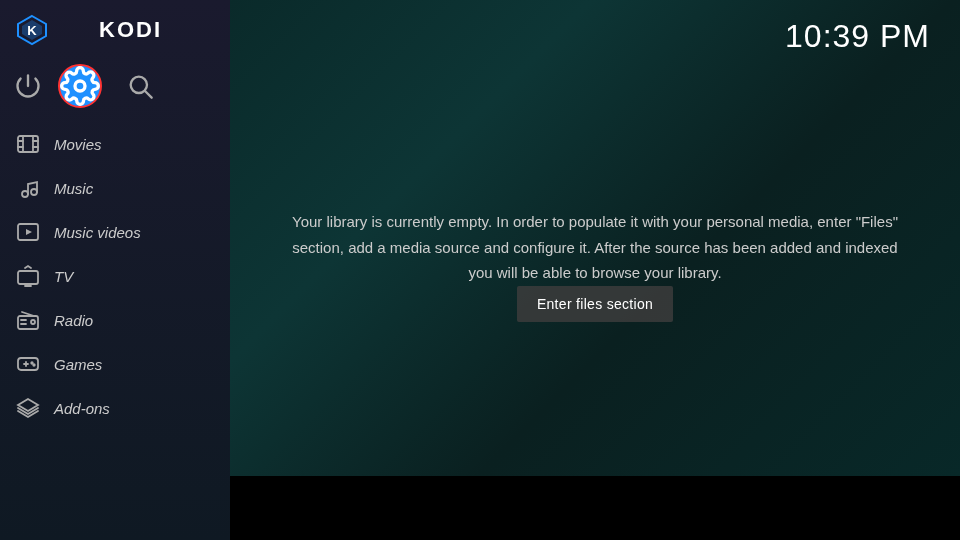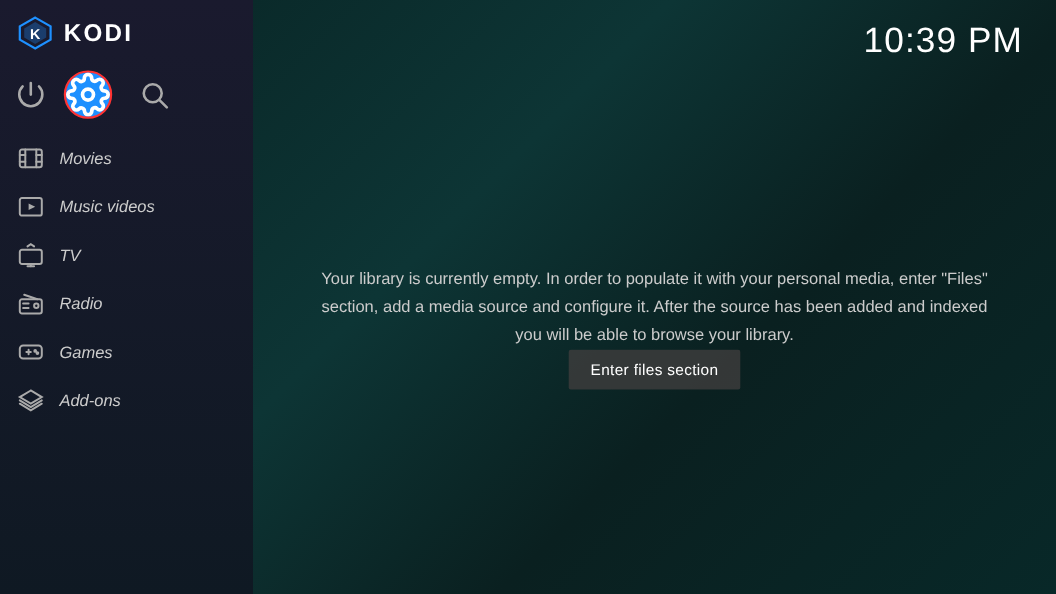--- a/index.html
+++ b/index.html
@@ -34,20 +34,21 @@
       width: 32px;
       height: 32px;
       flex-shrink: 0;
     }
 
     .kodi-title {
       color: #ffffff;
       font-size: 22px;
       font-weight: bold;
       letter-spacing: 2px;
+      margin-left: 41px;
     }
 
     .sidebar-icons-row {
       display: flex;
       align-items: center;
       padding: 4px 14px 14px 14px;
       gap: 16px;
     }
 
     .power-icon {
@@ -107,21 +108,21 @@
       flex-shrink: 0;
       display: flex;
       align-items: center;
       justify-content: center;
       color: #aaaaaa;
     }
 
     
     .main-content {
       flex: 1;
-      height: 540px;
+      height: 476px;
       background: linear-gradient(135deg, #0a2a2a 0%, #0d3535 30%, #0a2020 60%, #082828 100%);
       display: flex;
       flex-direction: column;
       position: relative;
     }
 
     .top-bar {
       display: flex;
       justify-content: flex-end;
       padding: 18px 30px 0 30px;
@@ -219,20 +220,30 @@
           <rect x="2" y="4" width="20" height="16" rx="2"></rect>
           <line x1="7" y1="4" x2="7" y2="20"></line>
           <line x1="17" y1="4" x2="17" y2="20"></line>
           <line x1="2" y1="9" x2="7" y2="9"></line>
           <line x1="17" y1="9" x2="22" y2="9"></line>
           <line x1="2" y1="15" x2="7" y2="15"></line>
           <line x1="17" y1="15" x2="22" y2="15"></line>
         </svg>
       </div>
       <span>Movies</span>
+    </li>
+    <li class="nav-item">
+      <div class="nav-icon">
+        <svg viewBox="0 0 24 24" fill="none" stroke="#aaaaaa" stroke-width="1.8" stroke-linecap="round">
+          <circle cx="9" cy="18" r="3"></circle>
+          <circle cx="18" cy="16" r="3"></circle>
+          <polyline points="12,18 12,8 21,6 21,16"></polyline>
+        </svg>
+      </div>
+      <span>Music</span>
     </li>
     <li class="nav-item">
       <div class="nav-icon">
         <svg viewBox="0 0 24 24" fill="none" stroke="#aaaaaa" stroke-width="1.8" stroke-linecap="round">
           <rect x="2" y="4" width="20" height="16" rx="2"></rect>
           <polygon points="10,9 16,12 10,15" fill="#aaaaaa" stroke="none"></polygon>
         </svg>
       </div>
       <span>Music videos</span>
     </li>

